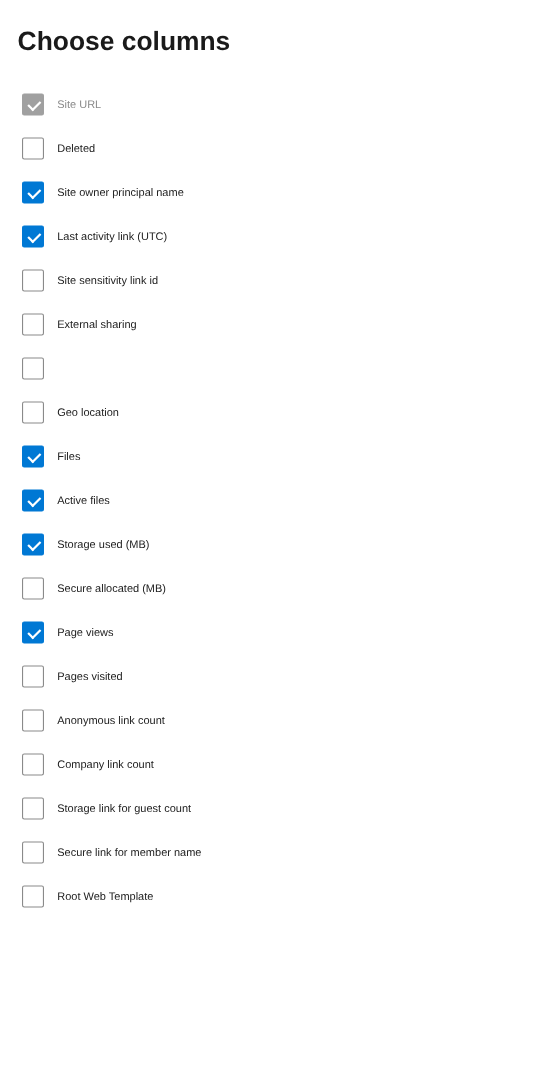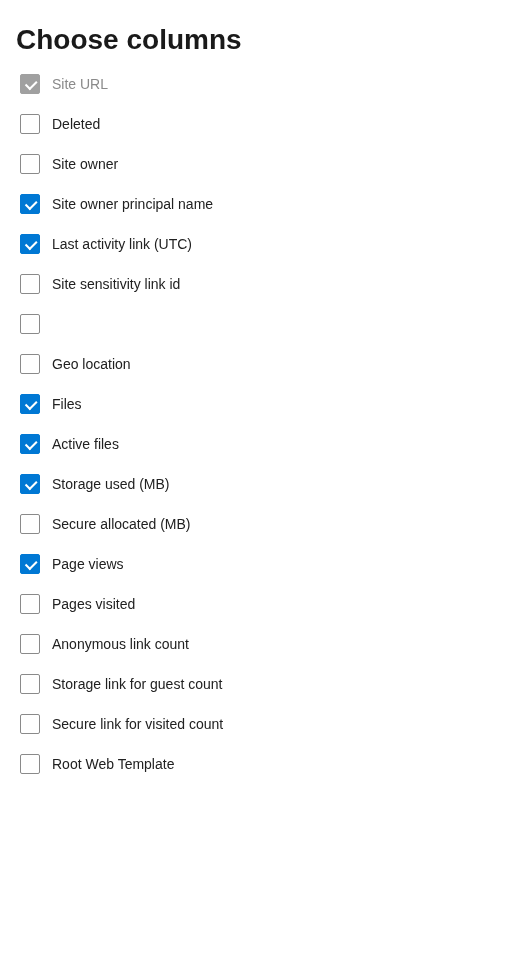--- a/index.html
+++ b/index.html
@@ -10,24 +10,24 @@
 
     body {
       font-family: 'Segoe UI', -apple-system, BlinkMacSystemFont, sans-serif;
       background: #ffffff;
       width: 506px;
       min-height: 973px;
       padding: 24px 16px;
     }
 
     h1 {
-      font-size: 28px;
+      font-size: 24px;
       font-weight: 700;
       color: #1a1a1a;
-      margin-bottom: 8px;
+      margin-bottom: 23px;
     }
 
     .checkbox-list {
       display: flex;
       flex-direction: column;
       gap: 0;
     }
 
     .checkbox-item {
       display: flex;
@@ -75,21 +75,21 @@
       display: block;
       width: 5px;
       height: 9px;
       border: 2px solid #ffffff;
       border-top: none;
       border-left: none;
       transform: rotate(45deg) translateY(-1px);
     }
 
     .checkbox-label {
-      font-size: 14px;
+      font-size: 10px;
       color: #212121;
       user-select: none;
     }
 
     .checkbox-label.disabled {
       color: #8a8a8a;
     }
   </style>
 </head>
 <body>
@@ -99,34 +99,34 @@
 <div class="checkbox-list">
 <div class="checkbox-item">
       <div class="checkbox-box disabled-checked"></div>
       <span class="checkbox-label disabled">Site URL</span>
     </div>
     <div class="checkbox-item">
       <div class="checkbox-box"></div>
       <span class="checkbox-label">Deleted</span>
     </div>
     <div class="checkbox-item">
-      <div class="checkbox-box"></div>
-      <span class="checkbox-label">Site owner</span>
-    </div>
-    <div class="checkbox-item">
       <div class="checkbox-box checked"></div>
       <span class="checkbox-label">Site owner principal name</span>
     </div>
     <div class="checkbox-item">
       <div class="checkbox-box checked"></div>
       <span class="checkbox-label">Last activity link (UTC)</span>
     </div>
     <div class="checkbox-item">
       <div class="checkbox-box"></div>
       <span class="checkbox-label">Site sensitivity link id</span>
+    </div>
+    <div class="checkbox-item">
+      <div class="checkbox-box"></div>
+      <span class="checkbox-label">External sharing</span>
     </div>
     <div class="checkbox-item">
       <div class="checkbox-box"></div>
     </div>
     <div class="checkbox-item">
       <div class="checkbox-box"></div>
       <span class="checkbox-label">Geo location</span>
     </div>
     <div class="checkbox-item">
       <div class="checkbox-box checked"></div>
@@ -151,23 +151,27 @@
     <div class="checkbox-item">
       <div class="checkbox-box"></div>
       <span class="checkbox-label">Pages visited</span>
     </div>
     <div class="checkbox-item">
       <div class="checkbox-box"></div>
       <span class="checkbox-label">Anonymous link count</span>
     </div>
     <div class="checkbox-item">
       <div class="checkbox-box"></div>
+      <span class="checkbox-label">Company link count</span>
+    </div>
+    <div class="checkbox-item">
+      <div class="checkbox-box"></div>
       <span class="checkbox-label">Storage link for guest count</span>
     </div>
     <div class="checkbox-item">
       <div class="checkbox-box"></div>
-      <span class="checkbox-label">Secure link for visited count</span>
+      <span class="checkbox-label">Secure link for member name</span>
     </div>
     <div class="checkbox-item">
       <div class="checkbox-box"></div>
       <span class="checkbox-label">Root Web Template</span>
     </div>
   </div>
 
 </body></html>

